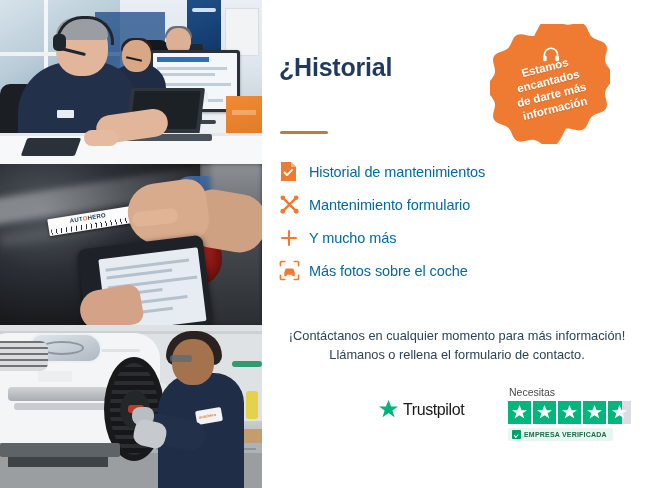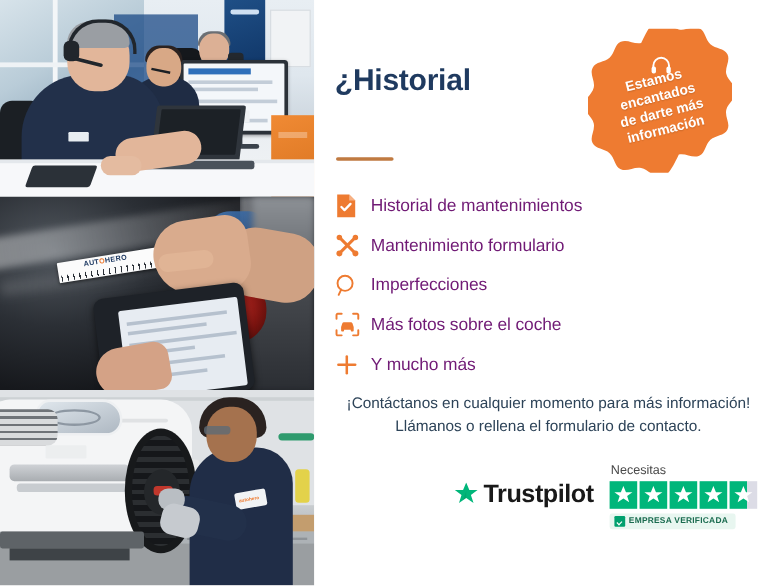--- a/index.html
+++ b/index.html
@@ -169,29 +169,29 @@
       transform:rotate(-14deg);text-align:center;color:#fff;font-weight:700;font-size:11.5px;line-height:14px;
       text-shadow:0 1px 1px rgba(0,0,0,.12);}
 
   .headline{position:absolute;left:17px;top:52px;width:230px;
       font-size:25px;line-height:30px;font-weight:700;color:#1f3a5f;letter-spacing:-.2px;}
   .rule{position:absolute;left:18px;top:131px;width:48px;height:3px;background:#c07a41;border-radius:2px;}
 
   .list{position:absolute;left:17px;top:155px;width:350px;}
   .li{display:flex;align-items:center;height:33px;}
   .li .ic{width:30px;min-width:30px;height:22px;display:flex;align-items:center;justify-content:flex-start;}
-  .li .tx{font-size:14.5px;color:#701a75;letter-spacing:-.1px;text-align:center;}
+  .li .tx{font-size:14.5px;color:#0369a1;letter-spacing:-.1px;text-align:center;}
 
   .para{position:absolute;left:17px;top:326px;width:356px;font-size:12.8px;line-height:19px;color:#2d4358;text-align:center;}
 
   
   .tp{position:absolute;left:115px;top:386px;width:273px;height:62px;}
   .tp .logo{position:absolute;left:1px;top:14px;display:flex;align-items:center;gap:4px;}
   .tp .logo .star{width:21px;height:20px;}
-  .tp .logo .word{font-size:21px;font-weight:700;color:#191919;letter-spacing:-.4px;}
+  .tp .logo .word{font-size:16px;font-weight:400;color:#191919;letter-spacing:-.4px;}
   .tp .excelente{position:absolute;left:132px;top:0px;font-size:10.5px;color:#4a4a4a;}
   .tp .stars{position:absolute;left:131px;top:15px;display:flex;gap:2px;}
   .tp .stars .sq{width:23px;height:23px;background:#00b67a;position:relative;}
   .tp .stars .sq.partial{background:linear-gradient(90deg,#00b67a 0 62%,#dcdce6 62% 100%);}
   .tp .stars .sq svg{position:absolute;left:3px;top:3px;}
   .tp .verified{position:absolute;left:131px;top:42px;display:flex;align-items:center;gap:3px;
       background:#e8f6f0;border-radius:2px;padding:2px 6px 2px 4px;}
   .tp .verified .chk{width:9px;height:9px;background:#00a06e;border-radius:1px;position:relative;}
   .tp .verified .chk:after{content:"";position:absolute;left:2px;top:3.5px;width:3px;height:1.5px;
       border-left:1.4px solid #fff;border-bottom:1.4px solid #fff;transform:rotate(-45deg);}
@@ -366,56 +366,47 @@
             </g>
             <circle cx="4" cy="4" r="2.4" fill="#ee7b31"></circle>
             <circle cx="18" cy="4" r="2.4" fill="#ee7b31"></circle>
             <circle cx="4" cy="18" r="2.6" fill="#ee7b31"></circle>
             <circle cx="18" cy="18" r="2.6" fill="#ee7b31"></circle>
           </svg>
         </span>
         <span class="tx">Mantenimiento formulario</span>
       </div>
 
+
       <div class="li">
         <span class="ic">
-          <svg width="19" height="20" viewBox="0 0 20 21">
-            <circle cx="9" cy="8.5" r="6.6" fill="none" stroke="#ee7b31" stroke-width="1.7"></circle>
-            <line x1="5.6" y1="14" x2="3.4" y2="18.6" stroke="#ee7b31" stroke-width="1.7" stroke-linecap="round"></line>
+          <svg width="20" height="20" viewBox="0 0 20 20">
+            <g stroke="#ee7b31" stroke-width="2.1" stroke-linecap="round">
+              <line x1="10" y1="3" x2="10" y2="17"></line>
+              <line x1="3" y1="10" x2="17" y2="10"></line>
+            </g>
           </svg>
         </span>
-        <span class="tx">Imperfecciones</span>
+        <span class="tx">Y mucho más</span>
       </div>
 
       <div class="li">
         <span class="ic">
           <svg width="21" height="21" viewBox="0 0 22 22">
             <g fill="none" stroke="#ee7b31" stroke-width="1.7" stroke-linecap="round">
               <path d="M1.5 6V2.6A1 1 0 0 1 2.5 1.6H6"></path>
               <path d="M16 1.6h3.5a1 1 0 0 1 1 1V6"></path>
               <path d="M20.5 16v3.4a1 1 0 0 1-1 1H16"></path>
               <path d="M6 20.4H2.5a1 1 0 0 1-1-1V16"></path>
             </g>
             <path d="M5.5 13.2l1.1-3.3a1.4 1.4 0 0 1 1.3-.9h6.2a1.4 1.4 0 0 1 1.3.9l1.1 3.3v3a.8.8 0 0 1-.8.8h-1a.8.8 0 0 1-.8-.8v-.7H8.1v.7a.8.8 0 0 1-.8.8h-1a.8.8 0 0 1-.8-.8z" fill="#ee7b31"></path>
           </svg>
         </span>
         <span class="tx">Más fotos sobre el coche</span>
       </div>
-
-      <div class="li">
-        <span class="ic">
-          <svg width="20" height="20" viewBox="0 0 20 20">
-            <g stroke="#ee7b31" stroke-width="2.1" stroke-linecap="round">
-              <line x1="10" y1="3" x2="10" y2="17"></line>
-              <line x1="3" y1="10" x2="17" y2="10"></line>
-            </g>
-          </svg>
-        </span>
-        <span class="tx">Y mucho más</span>
-      </div>
     </div>
 
     <div class="para">
       <div>¡Contáctanos en cualquier momento para más información!</div>
       <div>Llámanos o rellena el formulario de contacto.</div>
     </div>
 
     <div class="tp">
       <div class="logo">
         <svg class="star" viewBox="0 0 24 23">

